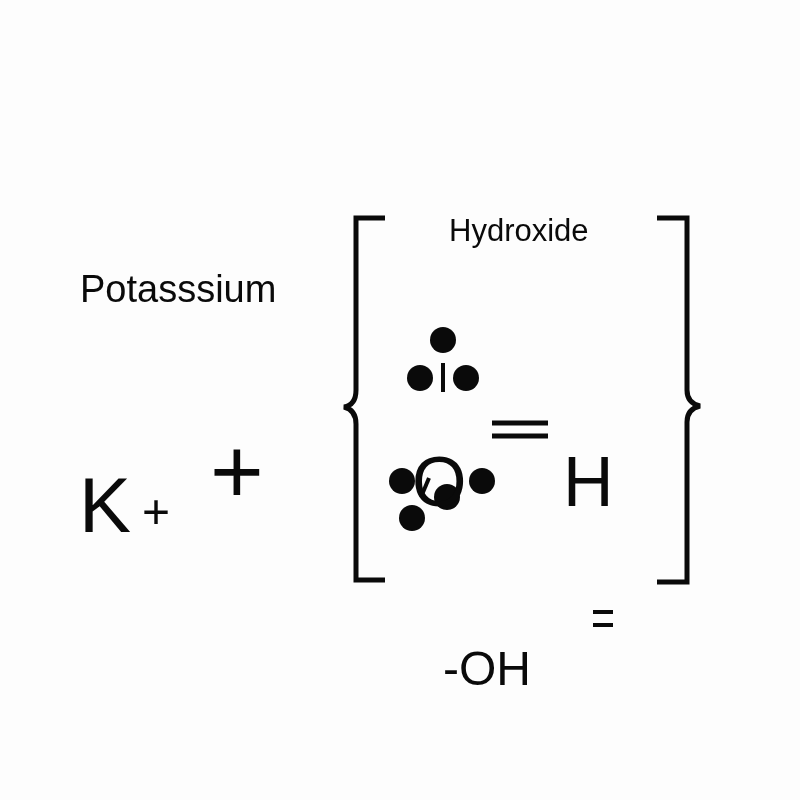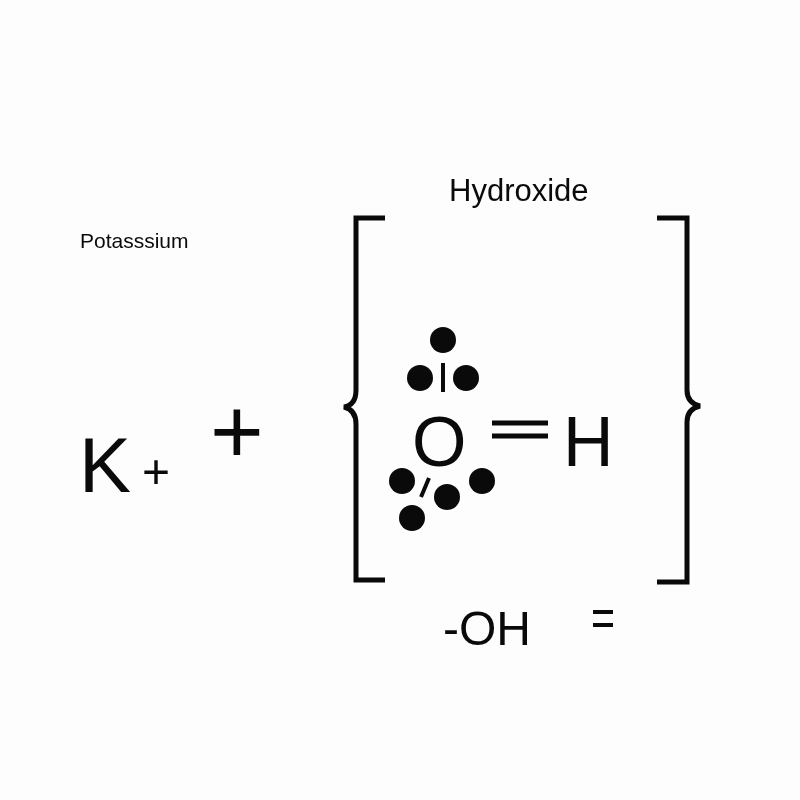--- a/index.html
+++ b/index.html
@@ -2,22 +2,22 @@
 <html><head>
   <meta charset="utf-8">
   <style>
     html, body { margin: 0; padding: 0; }
     body {
       width: 800px; height: 800px; background: #fdfdfd;
       position: relative; overflow: hidden;
       font-family: "Liberation Sans", "DejaVu Sans", sans-serif;
       color: #0a0a0a;
     }
-    .lbl { position: absolute; white-space: nowrap; line-height: 1; }
-    #lbl-potassium { left: 80px; top: 230px; font-size: 21px; }
+    .lbl { position: absolute; white-space: nowrap; line-height: 1; margin-top: 40px; }
+    #lbl-potassium { left: 80px; top: 230px; font-size: 38px; }
     #lbl-hydroxide { left: 449px; top: 175px; font-size: 31px; }
     #k-ion { left: 79px; top: 426px; font-size: 78px; }
     #k-charge { left: 142px; top: 448px; font-size: 48px; }
     #plus-op { left: 210px; top: 385px; font-size: 92px; font-weight: normal; }
     #o-atom { left: 412px; top: 407px; font-size: 70px; }
     #h-atom { left: 563px; top: 407px; font-size: 70px; }
     #formula { left: 443px; top: 605px; font-size: 48px; }
     svg.overlay { position: absolute; left: 0; top: 0; }
   </style>
 </head>

